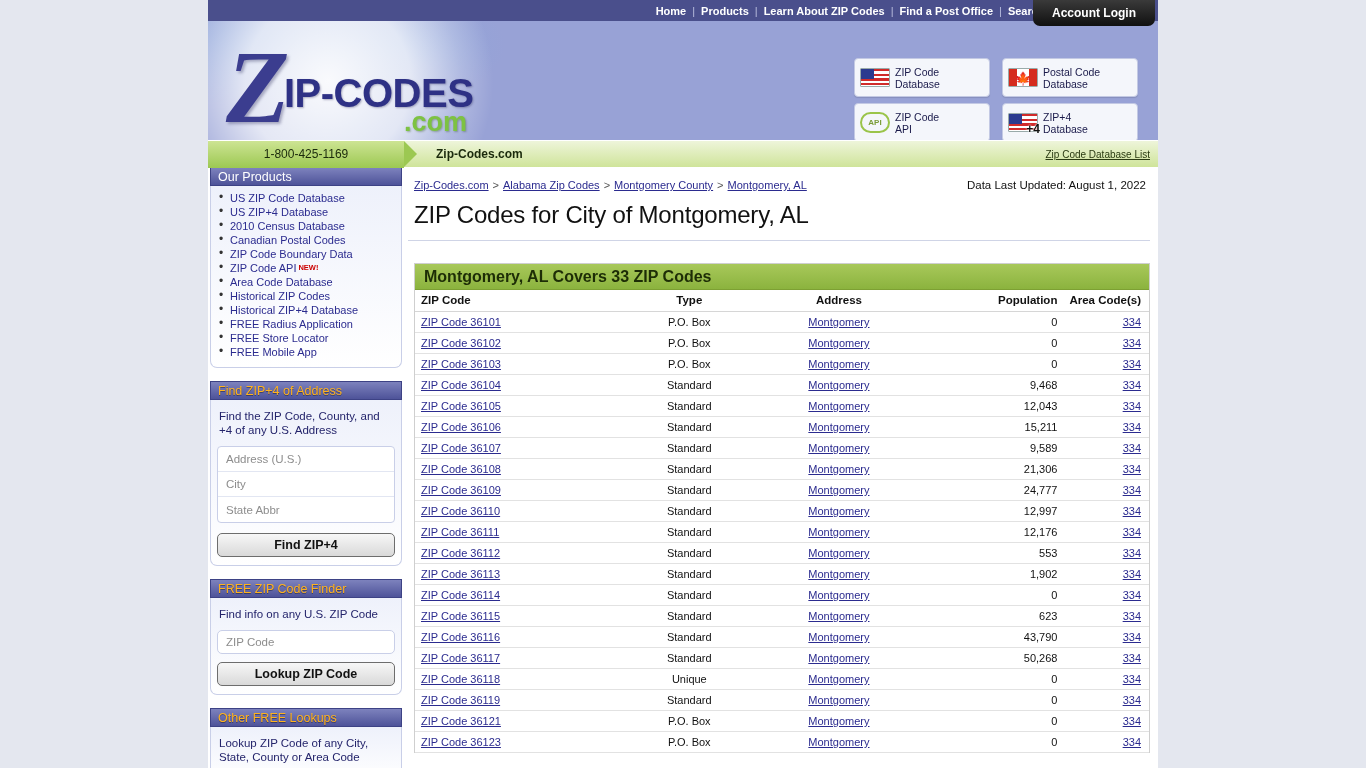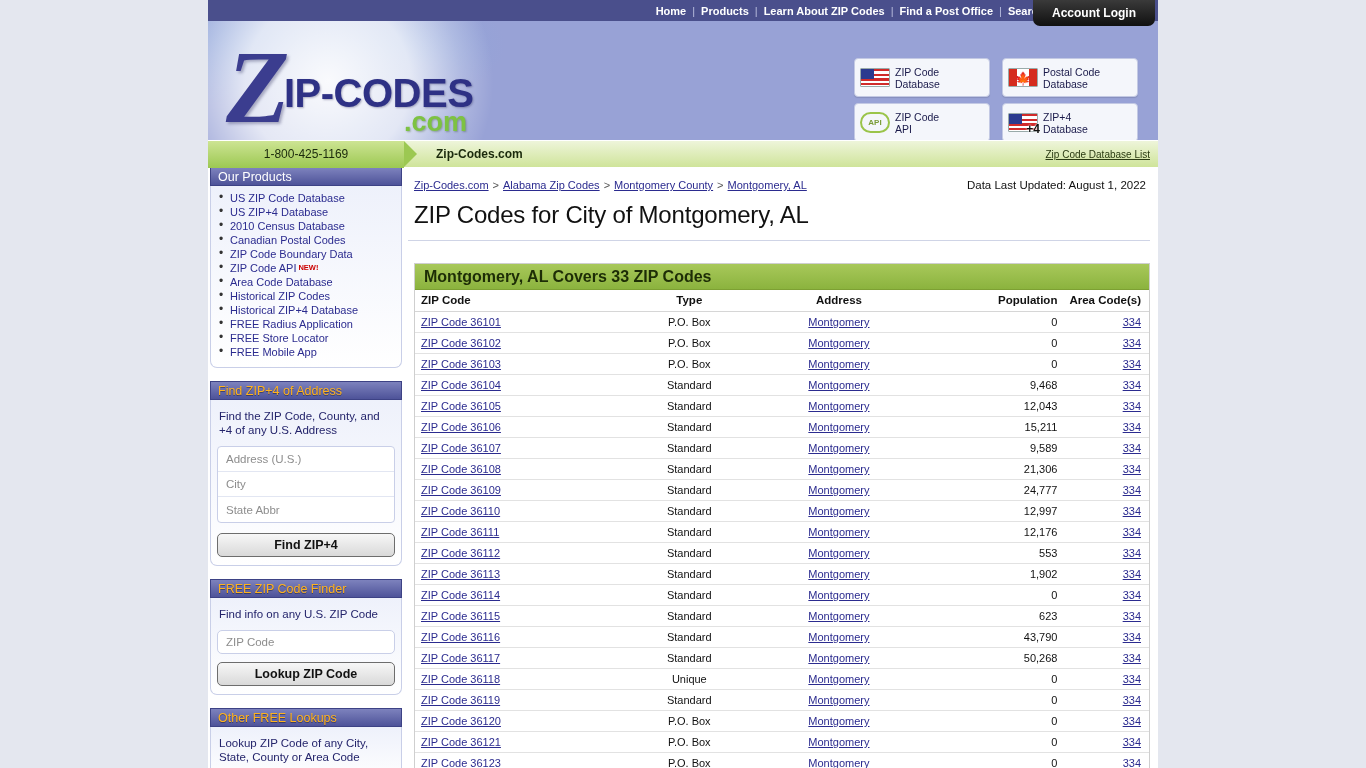--- a/index.html
+++ b/index.html
@@ -710,27 +710,20 @@
                 <td class="c-area"><a href="#">334</a></td>
               </tr>
               <tr>
                 <td class="c-zip"><a href="#">ZIP Code 36119</a></td>
                 <td class="c-type">Standard</td>
                 <td class="c-cty"><a href="#">Montgomery</a></td>
                 <td class="c-pop">0</td>
                 <td class="c-area"><a href="#">334</a></td>
               </tr>
               <tr>
-                <td class="c-zip"><a href="#">ZIP Code 36120</a></td>
-                <td class="c-type">P.O. Box</td>
-                <td class="c-cty"><a href="#">Montgomery</a></td>
-                <td class="c-pop">0</td>
-                <td class="c-area"><a href="#">334</a></td>
-              </tr>
-              <tr>
                 <td class="c-zip"><a href="#">ZIP Code 36121</a></td>
                 <td class="c-type">P.O. Box</td>
                 <td class="c-cty"><a href="#">Montgomery</a></td>
                 <td class="c-pop">0</td>
                 <td class="c-area"><a href="#">334</a></td>
               </tr>
               <tr>
                 <td class="c-zip"><a href="#">ZIP Code 36123</a></td>
                 <td class="c-type">P.O. Box</td>
                 <td class="c-cty"><a href="#">Montgomery</a></td>

